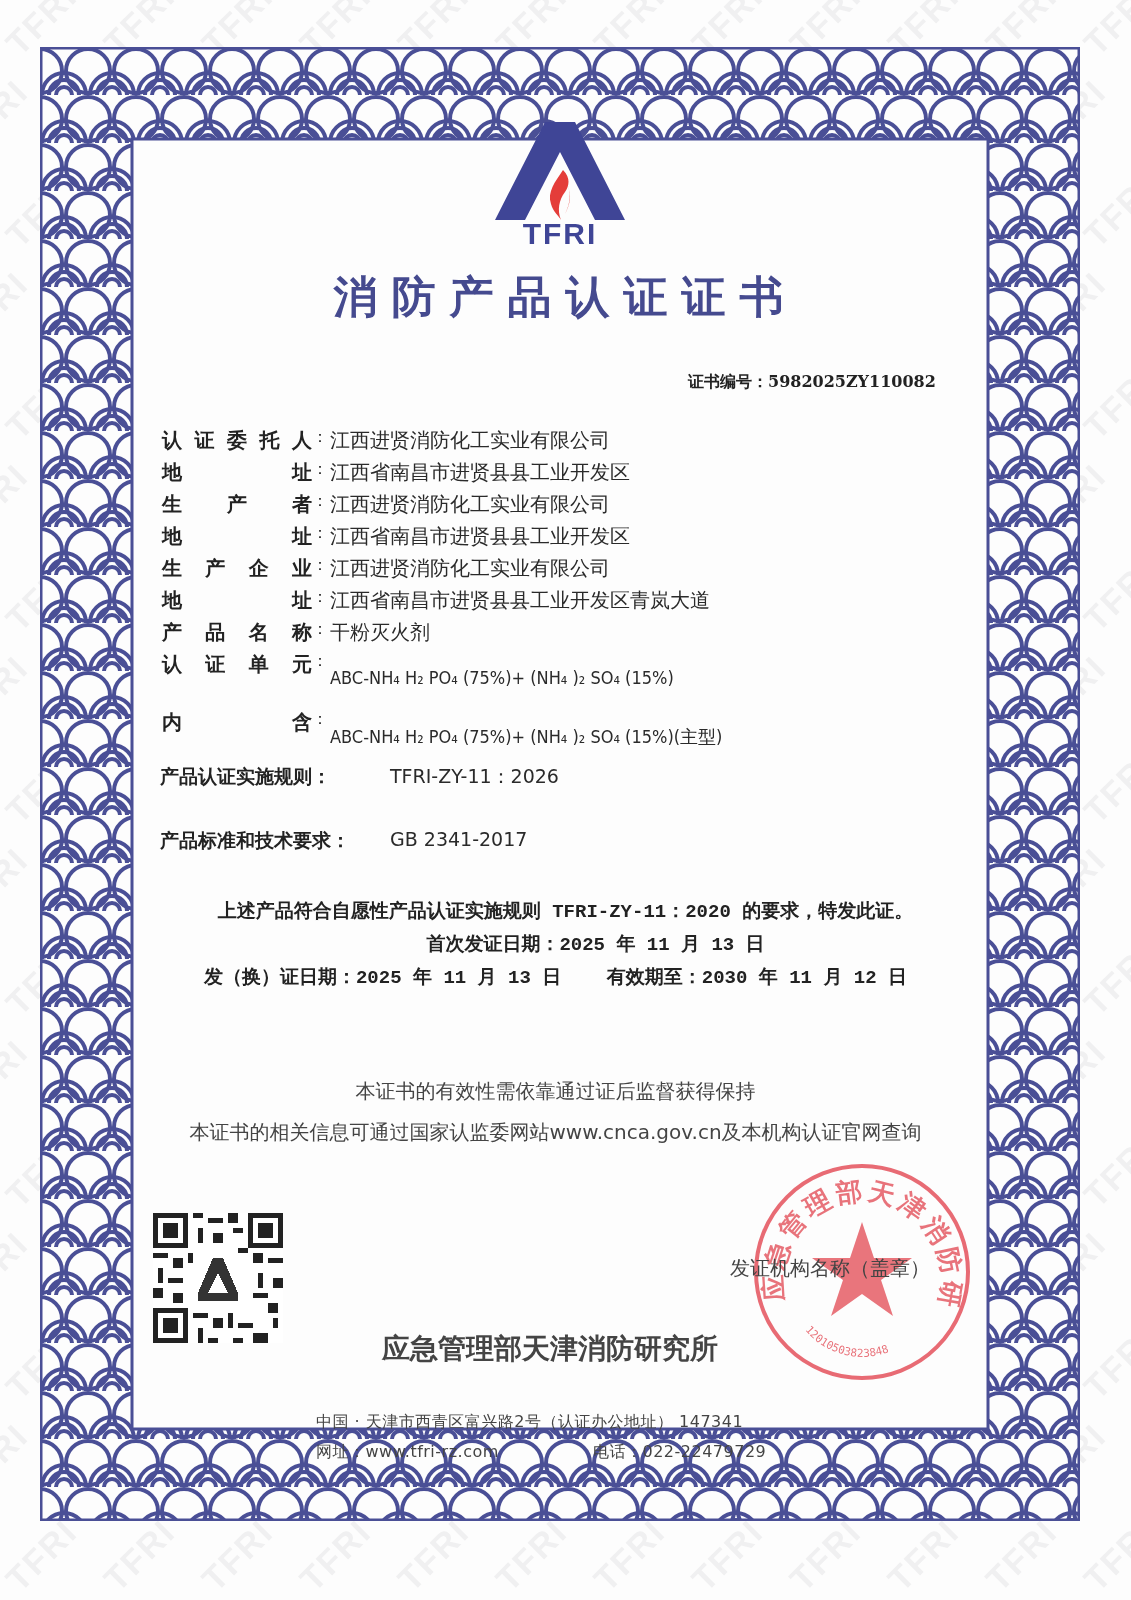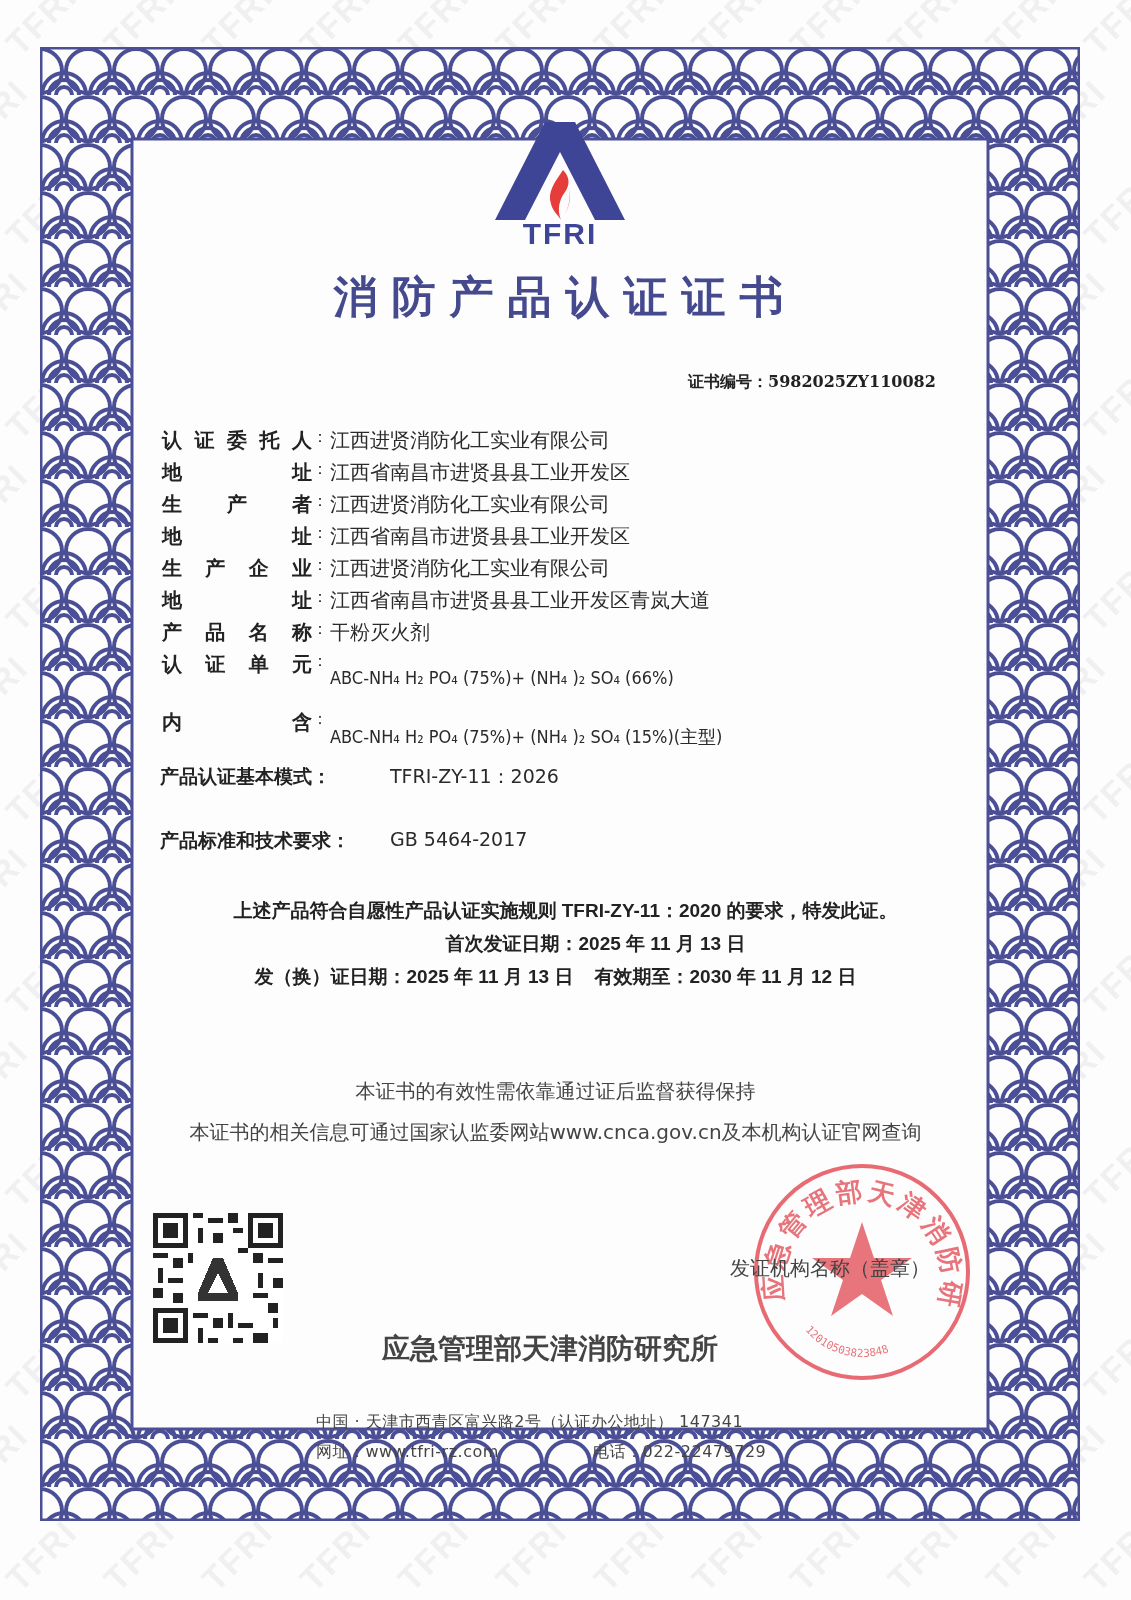--- a/index.html
+++ b/index.html
@@ -29,21 +29,21 @@
   .field .label { width: 150px; font-weight: bold; font-size: 20px; color: #222; display: flex; justify-content: space-between; }
   .field .value { font-size: 20px; color: #2a2a2a; margin-left: 2px; }
   .field.tall { height: 58px; }
   .field.tall .value { margin-top: 16px; font-family: "DejaVu Sans Condensed", "DejaVu Sans", sans-serif; font-size: 18px; }
 
   .rules { position: absolute; left: 160px; top: 764px; }
   .rule { display: flex; height: 32px; }
   .rule .label { width: 230px; font-weight: bold; font-size: 19px; color: #222; }
   .rule .value { font-size: 19px; color: #2a2a2a; }
 
-  .statement { position: absolute; left: 0; width: 1131px; text-align: center; font-family: Liberation Sans, sans-serif; font-weight: bold; color: #222; font-size: 19px; }
+  .statement { position: absolute; left: 0; width: 1131px; text-align: center; font-family: Liberation Mono, monospace; font-weight: bold; color: #222; font-size: 19px; }
   .notice { position: absolute; left: 0; width: 1131px; text-align: center; font-size: 20px; color: #444; }
 
   .qr { position: absolute; left: 153px; top: 1213px; width: 130px; height: 130px; }
   .issuer-label { position: absolute; left: 730px; top: 1255px; font-size: 20px; color: #444; z-index: 5; }
   .seal { position: absolute; left: 750px; top: 1160px; width: 225px; height: 225px; z-index: 4; }
   .org-name { position: absolute; left: 0; width: 1100px; top: 1330px; text-align: center; font-family: "DejaVu Serif", serif; font-weight: bold; font-size: 28px; color: #444; }
   .addr { position: absolute; left: 316px; font-size: 16px; color: #444; letter-spacing: 0.5px; }
 </style>
 </head>
 <body>
@@ -365,42 +365,42 @@
         <span class="value">干粉灭火剂</span>
       </div>
       <div class="field tall">
         <span class="label">
           <span>认</span>
           <span>证</span>
           <span>单</span>
           <span>元</span>
         </span>
         <span class="colon">：</span>
-        <span class="value">ABC-NH₄ H₂ PO₄ (75%)+ (NH₄ )₂ SO₄ (66%)</span>
+        <span class="value">ABC-NH₄ H₂ PO₄ (75%)+ (NH₄ )₂ SO₄ (15%)</span>
       </div>
       <div class="field tall">
         <span class="label">
           <span>内</span>
           <span>含</span>
         </span>
         <span class="colon">：</span>
         <span class="value">ABC-NH₄ H₂ PO₄ (75%)+ (NH₄ )₂ SO₄ (15%)(主型)</span>
       </div>
     </div>
 
   <div class="rules">
     <div class="rule">
-      <span class="label">产品认证基本模式：</span>
+      <span class="label">产品认证实施规则：</span>
       <span class="value" style="margin-left:0">TFRI-ZY-11：2026</span>
     </div>
     <div class="rule">
     </div>
     <div class="rule">
       <span class="label">产品标准和技术要求：</span>
-      <span class="value">GB 5464-2017</span>
+      <span class="value">GB 2341-2017</span>
     </div>
   </div>
 
   <div class="statement" style="top:898px">上述产品符合自愿性产品认证实施规则 TFRI-ZY-11：2020 的要求，特发此证。</div>
   <div class="statement" style="top:931px; padding-left:30px">首次发证日期：2025 年 11 月 13 日</div>
   <div class="statement" style="top:964px; left:-10px; white-space:pre">发（换）证日期：2025 年 11 月 13 日    有效期至：2030 年 11 月 12 日</div>
 
   <div class="notice" style="top:1078px; left:-10px">本证书的有效性需依靠通过证后监督获得保持</div>
   <div class="notice" style="top:1119px; left:-10px">本证书的相关信息可通过国家认监委网站www.cnca.gov.cn及本机构认证官网查询</div>
 

